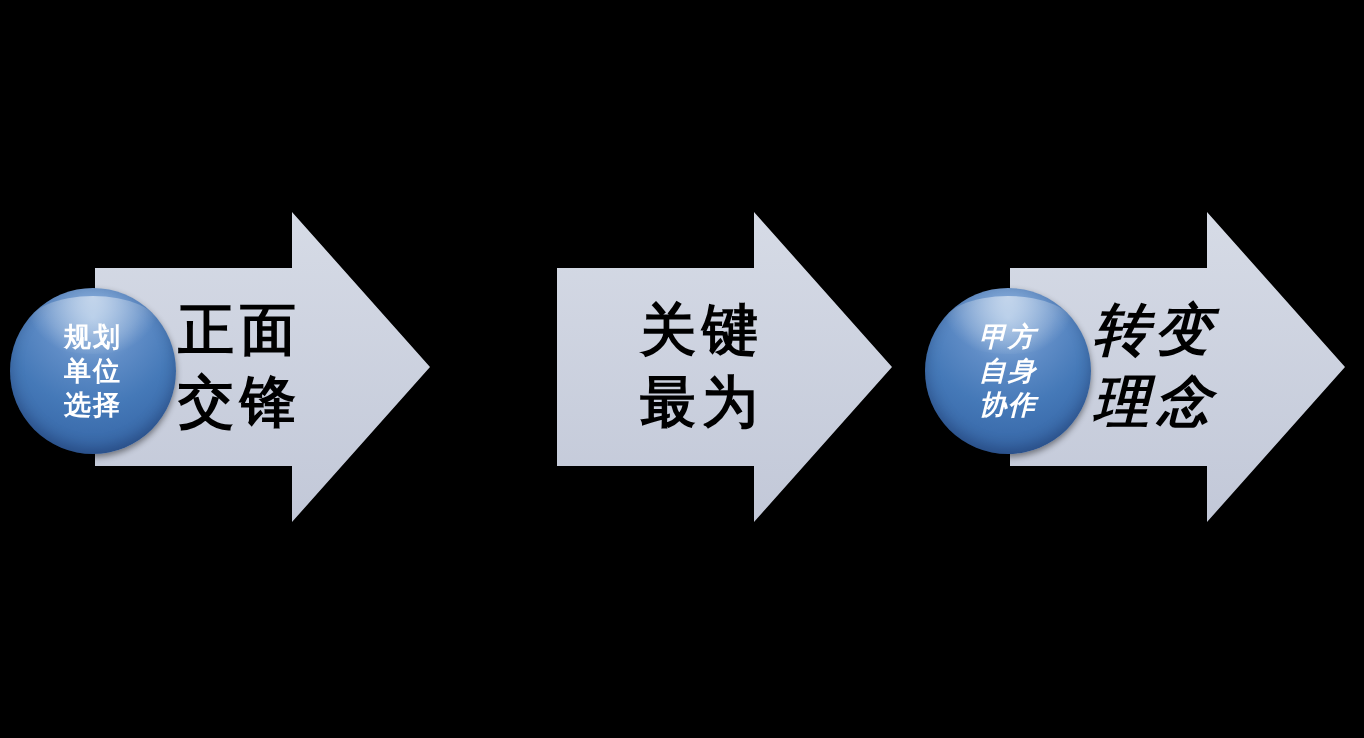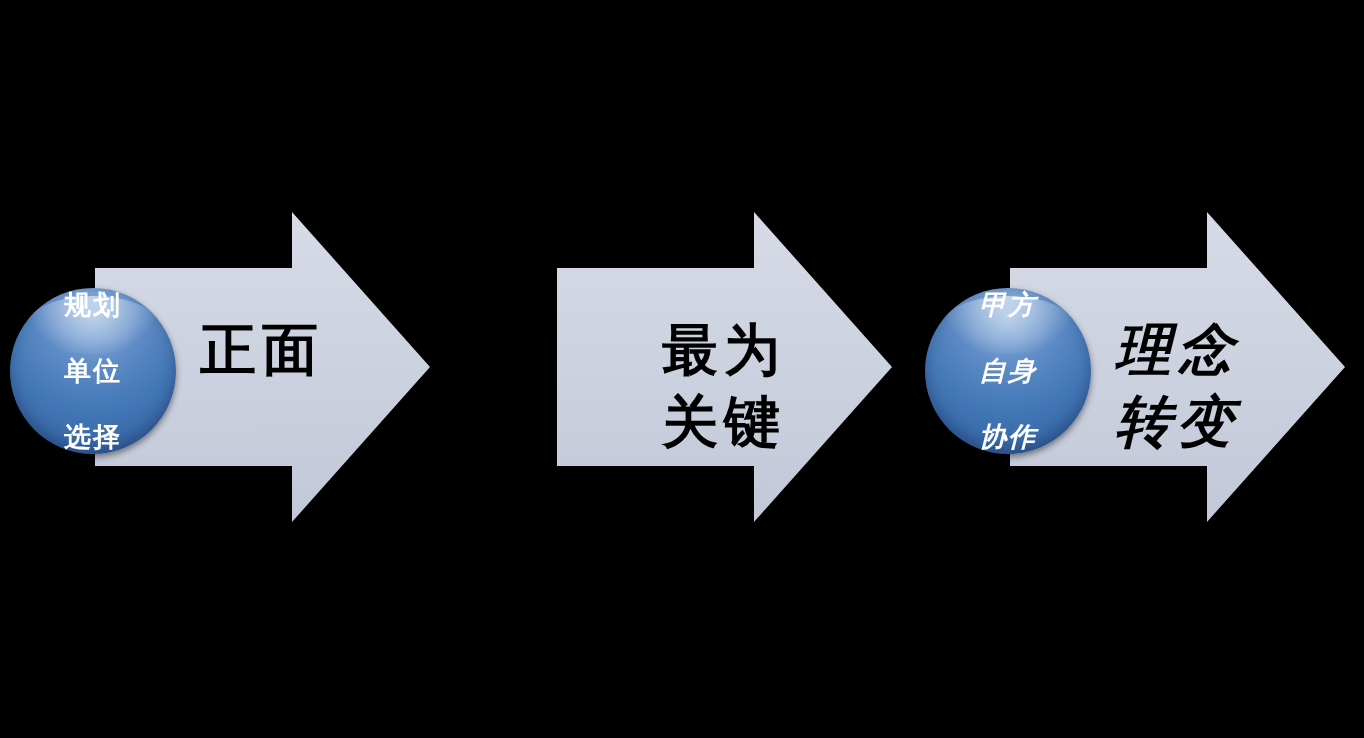--- a/index.html
+++ b/index.html
@@ -35,21 +35,21 @@
     top: 76px;
     width: 166px;
     height: 166px;
     border-radius: 50%;
     background: radial-gradient(circle at 50% 18%,
                 #93b5de 0%, #5f8cc6 30%, #4579b8 55%, #2e5c9e 100%);
     box-shadow: 0 3px 6px rgba(0,0,0,0.45), inset 0 -6px 14px rgba(0,0,30,0.25);
     display: flex;
     flex-direction: column;
     align-items: center;
-    justify-content: space-between;
+    justify-content: center;
     z-index: 2;
   }
   .badge::before {
     content: "";
     position: absolute;
     left: 18px;
     top: 8px;
     width: 130px;
     height: 58px;
     border-radius: 50%;
@@ -66,23 +66,22 @@
     line-height: 34px;
     letter-spacing: 2px;
     text-align: center;
     white-space: nowrap;
   }
   .label {
     position: absolute;
     left: 168px;
     top: 82px;
     width: 168px;
-    text-align: center;
+    text-align: left;
     z-index: 3;
-    margin-top: 20px;
   }
   .label-line {
     color: #000000;
     font-size: 56px;
     font-weight: bold;
     line-height: 72px;
     letter-spacing: 6px;
     white-space: nowrap;
   }
   .step-1 { left: 10px; }
@@ -104,53 +103,54 @@
       </defs>
       <polygon points="0,56 197,56 197,0 335,155 197,310 197,254 0,254" fill="url(#arrowGrad1)"></polygon>
     </svg>
     <div class="badge">
       <div class="badge-line">规划</div>
       <div class="badge-line">单位</div>
       <div class="badge-line">选择</div>
     </div>
     <div class="label">
       <div class="label-line">正面</div>
+      <div class="label-line">交锋</div>
     </div>
   </div>
 
   <div class="step step-2">
     <svg class="arrow-svg" viewBox="0 0 335 310" aria-hidden="true">
       <defs>
         <linearGradient id="arrowGrad2" x1="0" y1="0" x2="0" y2="1">
           <stop offset="0" stop-color="#d6dbe6"></stop>
           <stop offset="1" stop-color="#c2c8d8"></stop>
         </linearGradient>
       </defs>
       <polygon points="0,56 197,56 197,0 335,155 197,310 197,254 0,254" fill="url(#arrowGrad2)"></polygon>
     </svg>
     <div class="label">
+      <div class="label-line">关键</div>
       <div class="label-line">最为</div>
-      <div class="label-line">关键</div>
     </div>
   </div>
 
   <div class="step step-3">
     <svg class="arrow-svg" viewBox="0 0 335 310" aria-hidden="true">
       <defs>
         <linearGradient id="arrowGrad3" x1="0" y1="0" x2="0" y2="1">
           <stop offset="0" stop-color="#d6dbe6"></stop>
           <stop offset="1" stop-color="#c2c8d8"></stop>
         </linearGradient>
       </defs>
       <polygon points="0,56 197,56 197,0 335,155 197,310 197,254 0,254" fill="url(#arrowGrad3)"></polygon>
     </svg>
     <div class="badge">
       <div class="badge-line">甲方</div>
       <div class="badge-line">自身</div>
       <div class="badge-line">协作</div>
     </div>
     <div class="label">
+      <div class="label-line">转变</div>
       <div class="label-line">理念</div>
-      <div class="label-line">转变</div>
     </div>
   </div>
 
 </div>
 
 </body></html>

